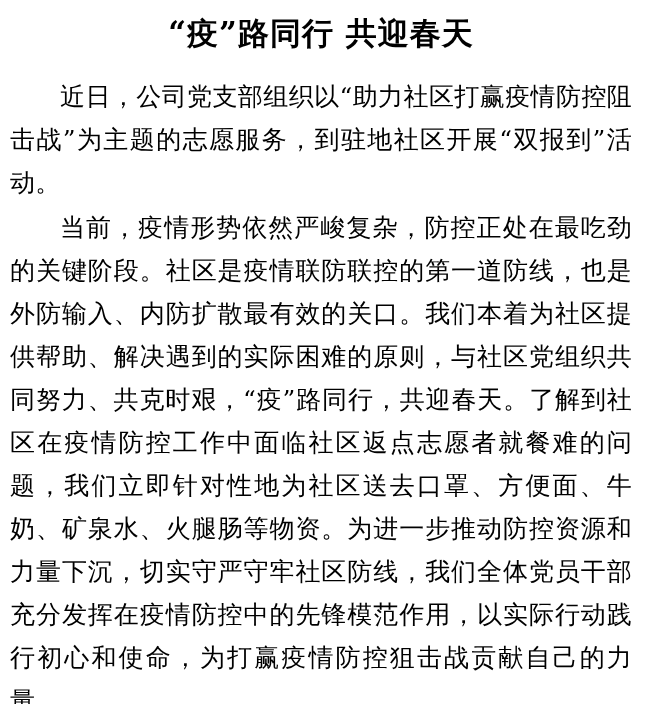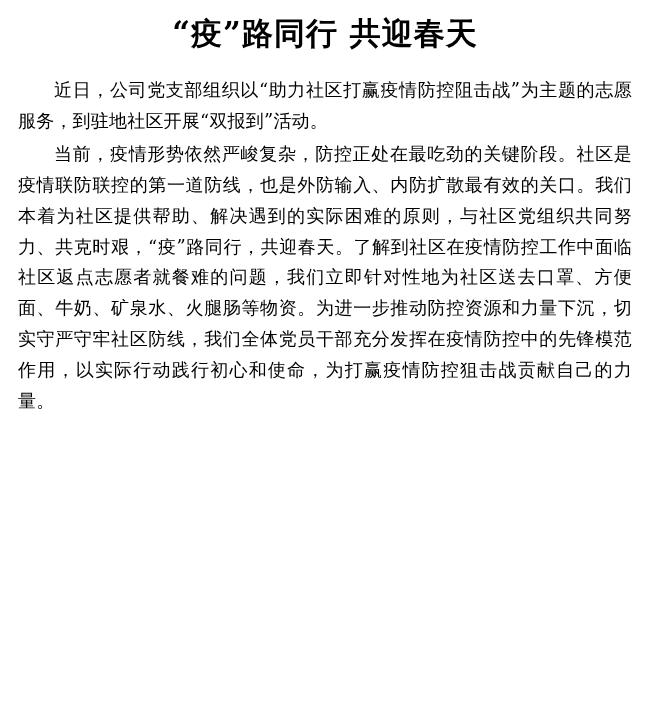--- a/index.html
+++ b/index.html
@@ -11,21 +11,21 @@
     width: 650px;
     height: 704px;
     font-family: "DejaVu Serif", "Liberation Serif", serif;
     color: #000000;
     overflow: hidden;
   }
   .page {
     width: 650px;
     height: 584px;
     box-sizing: border-box;
-    padding: 8px 18px 0 18px;
+    padding: 8px 18px 0 10px;
     position: relative;
     border-radius: 20px;
   }
   .doc-title {
     text-align: center;
     font-size: 31px;
     font-weight: bold;
     line-height: 1.25;
     letter-spacing: 1px;
     margin: 6px 0 0 0;
@@ -37,21 +37,21 @@
     font-weight: bold;
     line-height: 1.3;
     letter-spacing: 0.5px;
     margin: 14px 0 0 0;
     font-family: "DejaVu Serif", "Liberation Serif", serif;
   }
   .body-text {
     margin-top: 22px;
   }
   .para {
-    font-size: 18px;
+    font-size: 25px;
     line-height: 1.72;
     text-align: justify;
     text-justify: inter-ideograph;
     text-indent: 2em;
     margin: 0 0 2px 0;
     letter-spacing: 0.2px;
   }
 </style>
 </head>
 <body>

